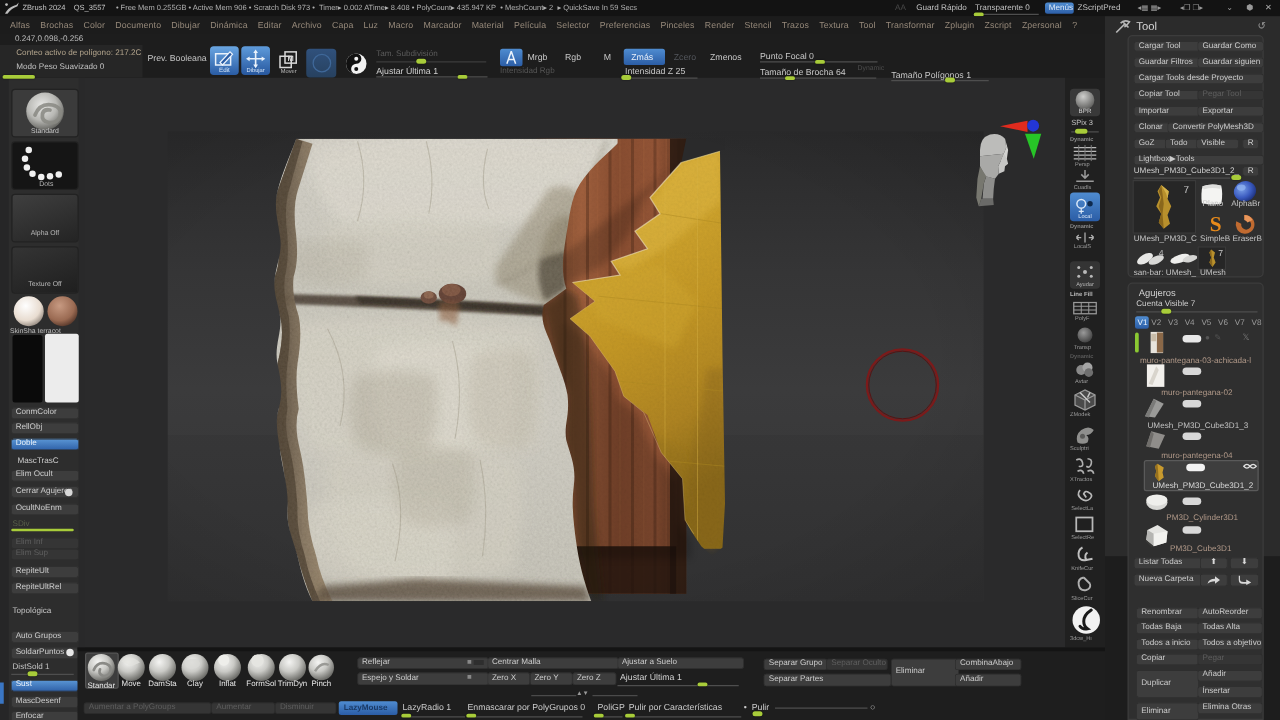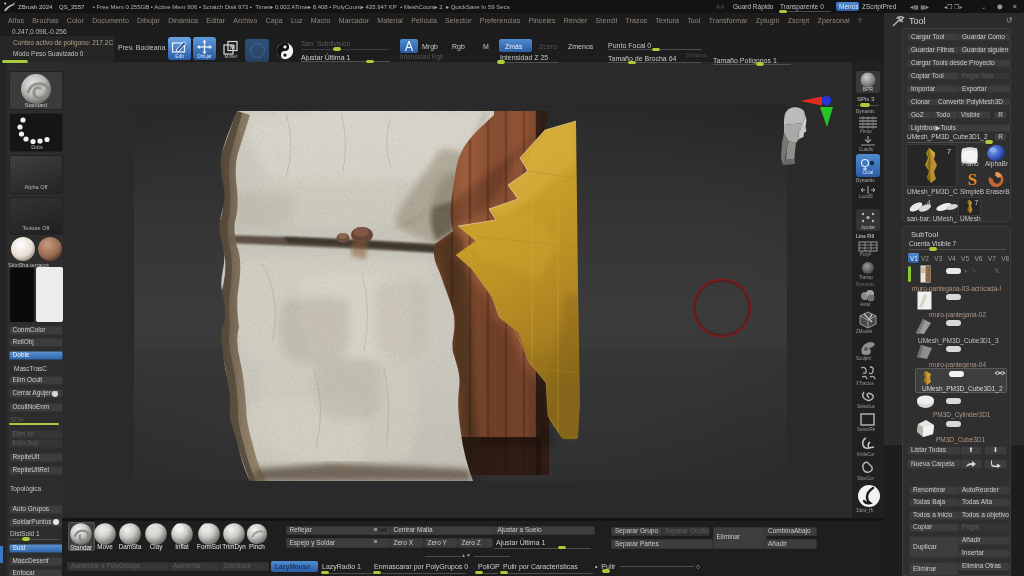--- a/index.html
+++ b/index.html
@@ -704,21 +704,21 @@
       <svg width="21" height="17" viewBox="0 0 21 17">
         <path d="M10 1.5 L13 4 L12 8 L13.5 12 L11 15.5 L8.5 12 L10 8 L8.5 4 Z" fill="#b8902c"></path>
         <path d="M10 1.5 L8.5 4 L10 8 L8.5 12 L11 15.5 L10.5 8 Z" fill="#8a671c"></path>
         <text x="17.5" y="7" font-size="7" fill="#cccccc" text-anchor="middle" font-family="Liberation Sans">7</text>
       </svg>
     </div>
     <div class="t" style="left:23px;top:202.5px;color:#c4c4c4;">san-bar: UMesh_</div>
     <div class="t" style="left:76px;top:202.5px;color:#c4c4c4;">UMesh</div>
 
     <div class="a" style="left:18px;top:213px;width:109px;height:350px;background:#2f2f2f;border:1px solid #3c3c3c;border-radius:4px 4px 0 0;box-sizing:border-box;"></div>
-    <div class="t" style="left:27px;top:218px;font-size:7.5px;color:#d0d0d0;">SubTool</div>
+    <div class="t" style="left:27px;top:218px;font-size:7.5px;color:#d0d0d0;">Agujeros</div>
     <div class="t" style="left:25px;top:228px;color:#cfcfcf;">Cuenta Visible 7</div>
     <div class="sl" style="left:25px;top:235.5px;width:97px;"></div>
     <div class="kn" style="left:45px;top:234px;"></div>
 
     <div class="a" style="left:23.5px;top:240px;width:11px;height:10px;background:linear-gradient(#4f8cd0,#2b5da6);border-radius:2px;"></div>
     <div class="t" style="left:26px;top:242.5px;color:#eaf2fb;">V1</div>
     <div class="t" style="left:37px;top:242.5px;color:#9a9a9a;">V2&nbsp;&nbsp;&nbsp;V3&nbsp;&nbsp;&nbsp;V4&nbsp;&nbsp;&nbsp;V5&nbsp;&nbsp;&nbsp;V6&nbsp;&nbsp;&nbsp;V7&nbsp;&nbsp;&nbsp;V8</div>
 
     <div class="a" style="left:23.5px;top:253px;width:3.5px;height:16px;background:#8bc832;border-radius:2px;"></div>
 

